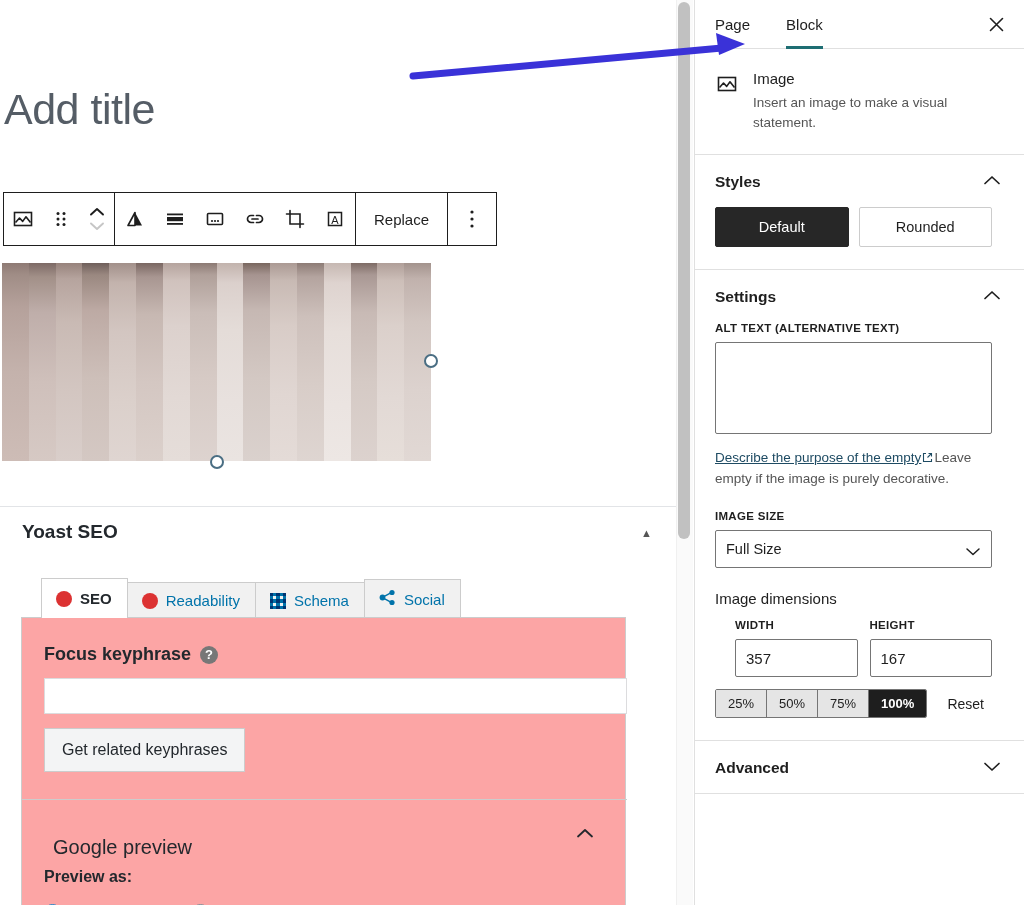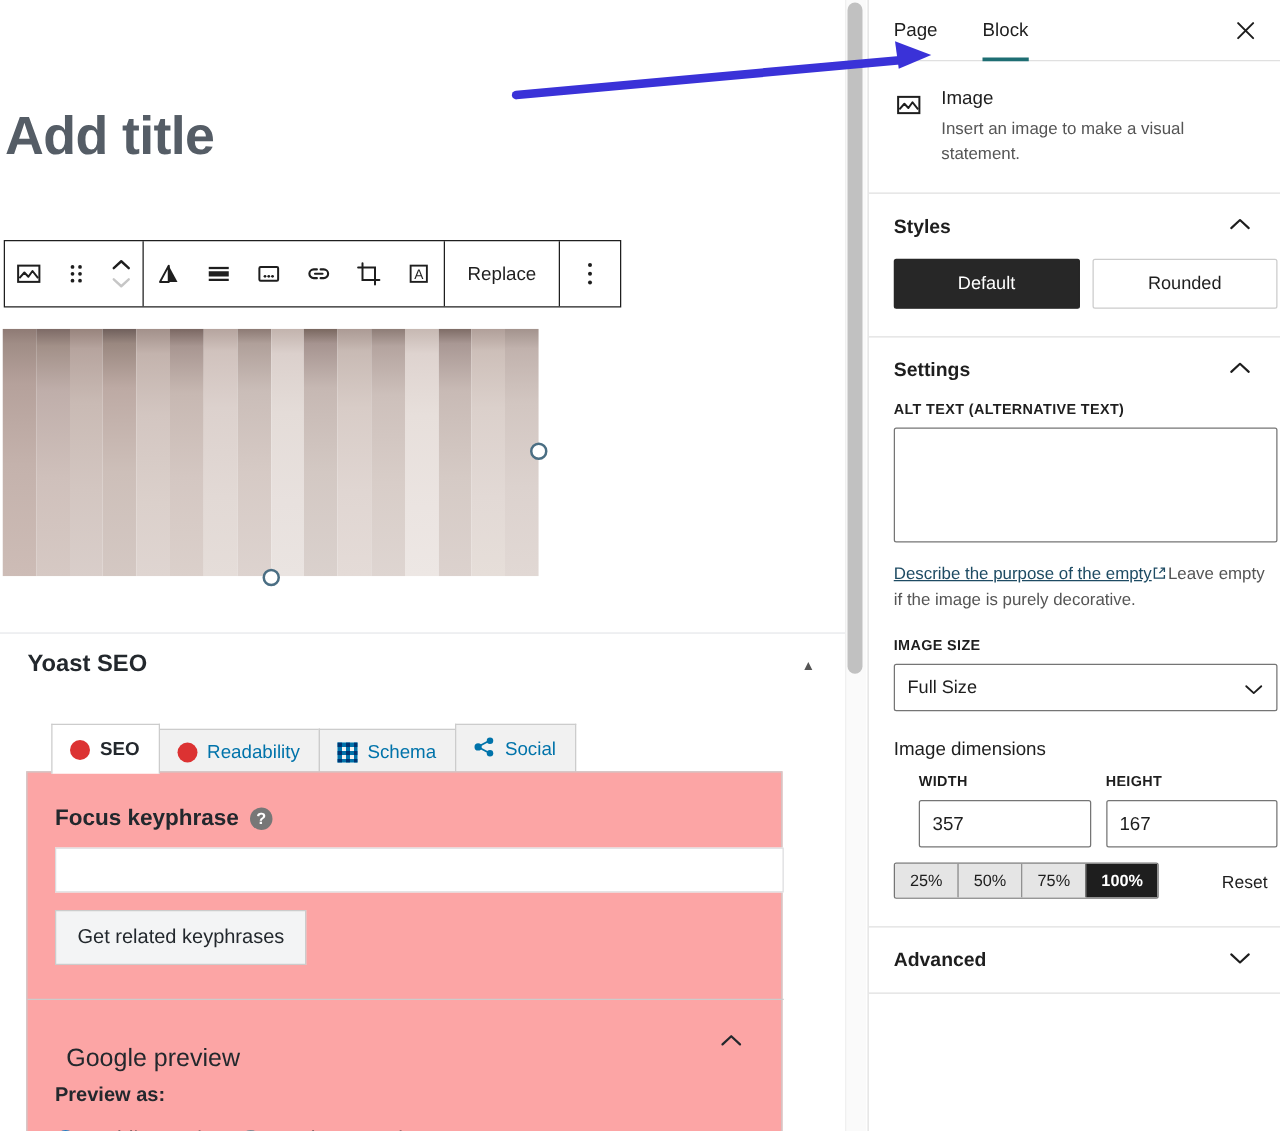--- a/index.html
+++ b/index.html
@@ -12,21 +12,21 @@
   #root { position: relative; width: 1024px; height: 905px; }
 
   
   .editor {
     position: absolute; left: 0; top: 0;
     width: 676px; height: 905px;
     background: #fff; overflow: hidden;
   }
   .post-title {
     position: absolute; left: 4px; top: 85px;
-    font-size: 43px; font-weight: bold;
+    font-size: 43px; font-weight: normal;
     color: #555d66; letter-spacing: -0.5px;
   }
 
   
   .block-toolbar {
     position: absolute; left: 3px; top: 192px;
     height: 54px; display: flex; align-items: stretch;
     background: #fff; border: 1px solid #1e1e1e;
   }
   .tb-group { display: flex; align-items: center; }
@@ -233,21 +233,21 @@
   .bc-icon { flex: 0 0 24px; padding-top: 2px; }
   .bc-title { font-size: 15px; color: #1e1e1e; margin-bottom: 6px; }
   .bc-desc { font-size: 13.5px; color: #555; line-height: 1.45; }
 
   .sb-section { border-bottom: 1px solid #e0e0e0; }
   .sb-section-head {
     display: flex; align-items: center; justify-content: space-between;
     padding: 18px 22px 16px 20px; cursor: pointer;
   }
   .sb-section-title { font-size: 15.5px; font-weight: bold; color: #1e1e1e; }
-  .sb-section-body { padding: 0 2px 22px 20px; }
+  .sb-section-body { padding: 0 32px 22px 20px; }
 
   .style-row { display: flex; gap: 10px; }
   .style-btn {
     flex: 1; height: 40px; border: 1px solid #ccc;
     background: #fff; color: #1e1e1e; font-size: 14.5px;
     display: flex; align-items: center; justify-content: center;
     cursor: pointer; border-radius: 2px;
     font-family: "Liberation Sans", sans-serif;
   }
   .style-btn.sel { background: #272727; color: #fff; border-color: #272727; }

